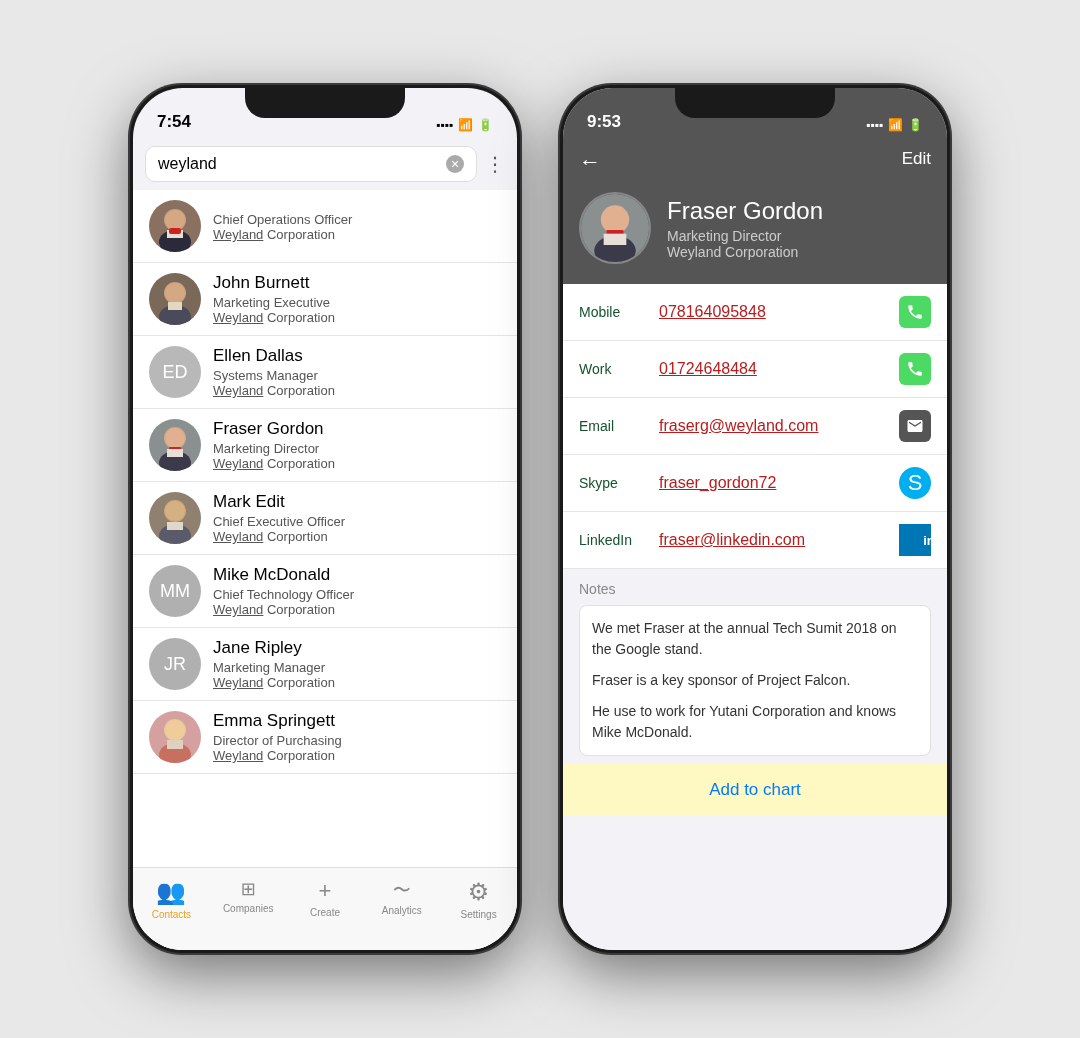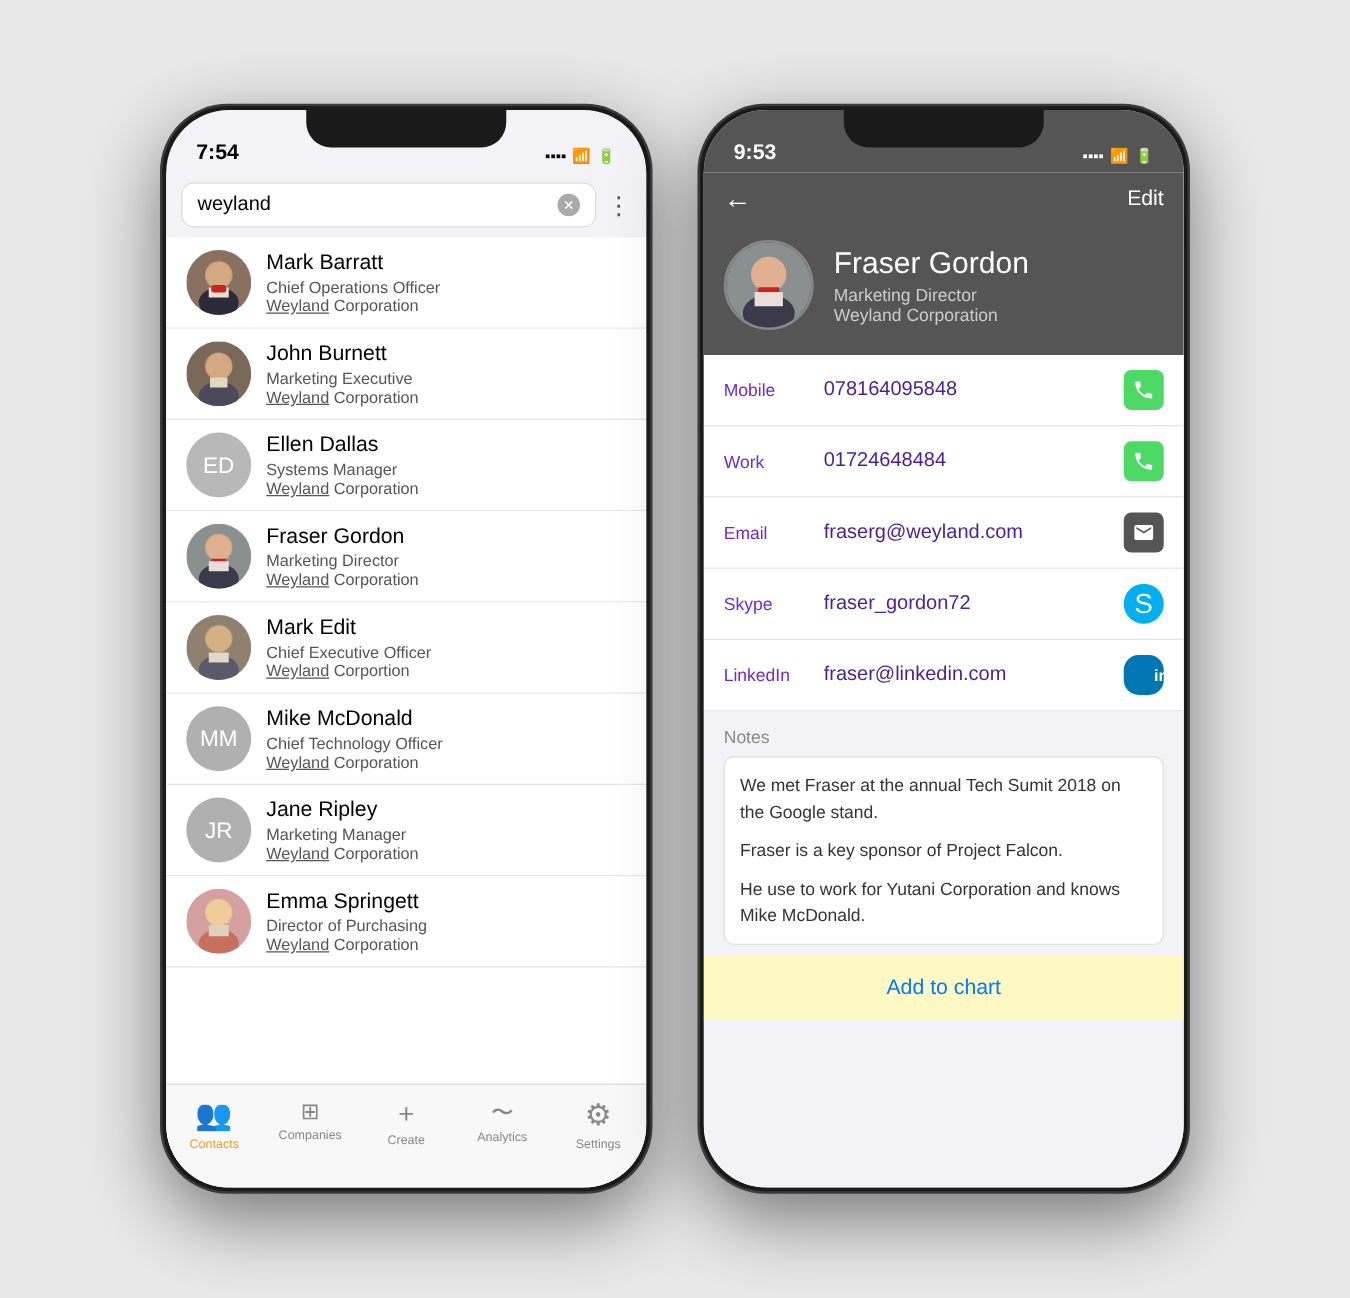--- a/index.html
+++ b/index.html
@@ -317,28 +317,29 @@
       display: flex;
       align-items: center;
       padding: 12px 16px;
       border-bottom: 1px solid #e5e5e5;
       min-height: 52px;
     }
 
     .detail-label {
       width: 80px;
       font-size: 14px;
-      color: #6d28d9;
+      color: #14532d;
       flex-shrink: 0;
     }
 
     .detail-value {
       flex: 1;
       font-size: 16px;
-      color: #4c1d95;
+      color: #b91c1c;
+      text-decoration: underline;
     }
 
     .detail-icon {
       width: 32px;
       height: 32px;
       border-radius: 6px;
       display: flex;
       align-items: center;
       justify-content: center;
       flex-shrink: 0;
@@ -455,21 +456,20 @@
             <svg viewBox="0 0 52 52" xmlns="http://www.w3.org/2000/svg">
               <rect width="52" height="52" fill="#8a7060"></rect>
               <circle cx="26" cy="20" r="11" fill="#c8a080"></circle>
               <ellipse cx="26" cy="42" rx="16" ry="12" fill="#2a2a3a"></ellipse>
               <circle cx="26" cy="20" r="10" fill="#d4a882"></circle>
               <rect x="18" y="30" width="16" height="8" fill="#e8e0d0"></rect>
               <rect x="20" y="28" width="12" height="6" fill="#cc2222" rx="2"></rect>
             </svg>
           </div>
           <div class="contact-info">
-            <div class="contact-name">Mark Barratt</div>
             <div class="contact-title">Chief Operations Officer</div>
             <div class="contact-company"><span class="highlight">Weyland</span> Corporation</div>
           </div>
         </div>
 
         <div class="contact-item">
           <div class="contact-avatar">
             <svg viewBox="0 0 52 52" xmlns="http://www.w3.org/2000/svg">
               <rect width="52" height="52" fill="#7a6858"></rect>
               <circle cx="26" cy="20" r="11" fill="#c8a080"></circle>
@@ -663,21 +663,21 @@
 
         <div class="detail-row">
           <span class="detail-label">Skype</span>
           <span class="detail-value">fraser_gordon72</span>
           <div class="detail-icon icon-skype" style="font-size:22px; border-radius:50%;">S</div>
         </div>
 
         <div class="detail-row">
           <span class="detail-label">LinkedIn</span>
           <span class="detail-value">fraser@linkedin.com</span>
-          <div class="detail-icon icon-linkedin" style="border-radius:12px; font-size:13px; font-weight:bold;padding-left:28px;">in</div>
+          <div class="detail-icon icon-linkedin" style="border-radius:0; font-size:13px; font-weight:bold;padding-left:28px;">in</div>
         </div>
 
       </div>
 
       <div class="notes-section">
         <div class="notes-label">Notes</div>
         <div class="notes-box">
           <p>We met Fraser at the annual Tech Sumit 2018 on the Google stand.</p>
           <p>Fraser is a key sponsor of Project Falcon.</p>
           <p>He use to work for Yutani Corporation and knows Mike McDonald.</p>

